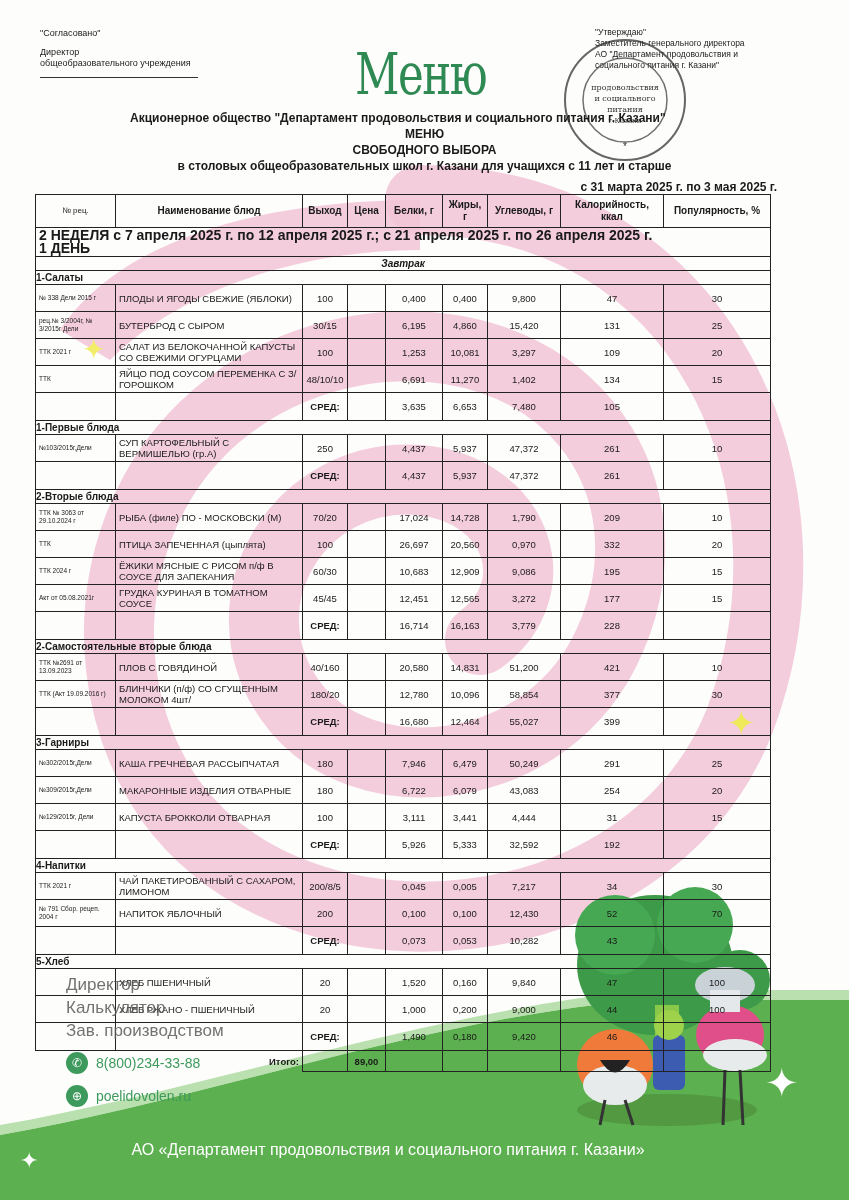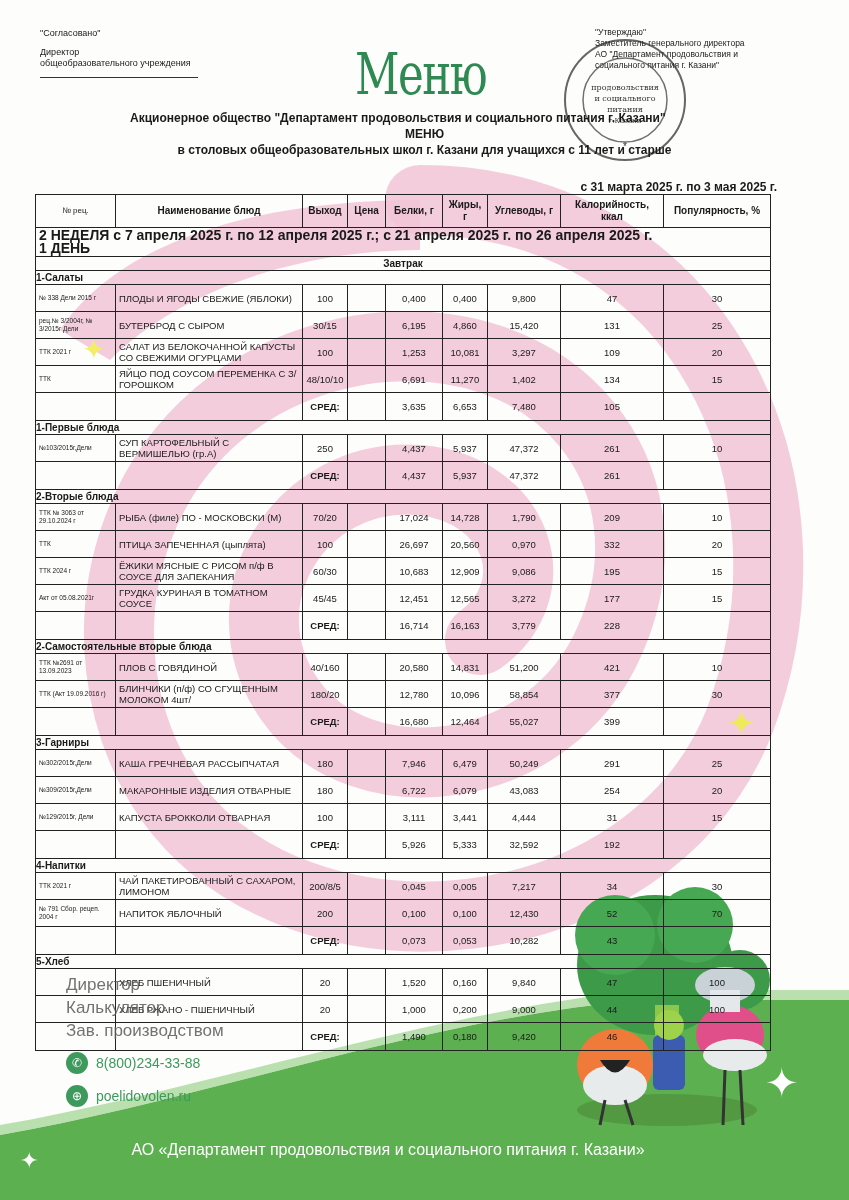--- a/index.html
+++ b/index.html
@@ -23,21 +23,21 @@
   table.menu{position:absolute;left:35px;top:194px;border-collapse:collapse;font-size:9.5px;table-layout:fixed;}
   table.menu td,table.menu th{border:1px solid #222;padding:0 3px;vertical-align:middle;}
   table.menu th{font-weight:bold;font-size:10px;height:32px;text-align:center;line-height:12px;}
   table.menu td.rec{font-size:6.5px;line-height:8px;}
   table.menu td.name{font-size:9.5px;line-height:11px;}
   table.menu td.num{text-align:center;}
   table.menu td.avg-label{font-weight:bold;text-align:center;}
   tr.item td{height:26px;}
   tr.avg td{height:27px;}
   tr.section td{height:13px;font-weight:bold;text-align:left;font-size:10px;padding:0;line-height:12px;}
-  tr.meal td{height:13px;font-weight:bold;text-align:center;font-size:10px;padding:0;line-height:12px;}
+  tr.meal td{height:13px;font-weight:bold;font-style:italic;text-align:center;font-size:10px;padding:0;line-height:12px;}
   tr.week td{height:28px;font-weight:bold;font-size:14px;line-height:13px;}
   tr.total td{height:20px;}
   
   .footer-wave{left:0;top:960px;width:849px;height:240px;}
   .footer-title{left:0;width:776px;top:1141px;text-align:center;color:#fff;font-size:16px;}
   .staff{left:66px;top:973px;color:#5a5a5a;font-size:17px;line-height:23px;opacity:0.85;}
   .contact{left:66px;font-size:14px;color:#3e9a5c;display:flex;align-items:center;gap:8px;}
   .contact .ico{width:22px;height:22px;border-radius:50%;background:#3e9a5c;display:flex;align-items:center;justify-content:center;color:#fff;font-size:12px;}
   .veg{left:575px;top:885px;width:210px;height:245px;}
   .sparkle{font-size:28px;color:#fff;}
@@ -114,20 +114,21 @@
   <text x="65" y="77" text-anchor="middle" font-size="8" font-family="DejaVu Serif, serif" fill="#333">питания</text>
   <text x="65" y="88" text-anchor="middle" font-size="7" font-family="DejaVu Serif, serif" fill="#333">г.Казани</text>
   <text x="65" y="115" text-anchor="middle" font-size="10" fill="#333">*</text>
 </svg>
 
 <div class="abs menu-script">Меню</div>
 
 <div class="abs title-block">
   <div class="org">Акционерное общество "Департамент продовольствия и социального питания г. Казани"</div>
   <div>МЕНЮ</div>
+  <div>СВОБОДНОГО ВЫБОРА</div>
   <div>в столовых общеобразовательных школ г. Казани для  учащихся с 11 лет и старше</div>
 </div>
 <div class="abs date-range">с 31 марта 2025 г. по 3 мая 2025 г.</div>
 
 <table class="menu">
   <colgroup>
     <col style="width:80px">
       <col style="width:187px">
       <col style="width:45px">
       <col style="width:38px">
@@ -449,20 +450,30 @@
         <td></td>
         <td></td>
         <td class="avg-label">СРЕД:</td>
         <td></td>
         <td class="num">1,490</td>
         <td class="num">0,180</td>
         <td class="num">9,420</td>
         <td class="num">46</td>
         <td></td>
       </tr>
+      <tr class="total">
+        <td colspan="2" style="text-align:right;font-weight:bold;border-left:none;border-bottom:none;">Итого:</td>
+        <td></td>
+        <td class="num" style="font-weight:bold;">89,00</td>
+        <td></td>
+        <td></td>
+        <td></td>
+        <td></td>
+        <td></td>
+      </tr>
     </tbody>
 </table>
 
 <div class="abs staff">
   <div>Директор</div>
   <div>Калькулятор</div>
   <div>Зав. производством</div>
 </div>
 <div class="abs contact" style="top:1052px;">
   <span class="ico">✆</span>

